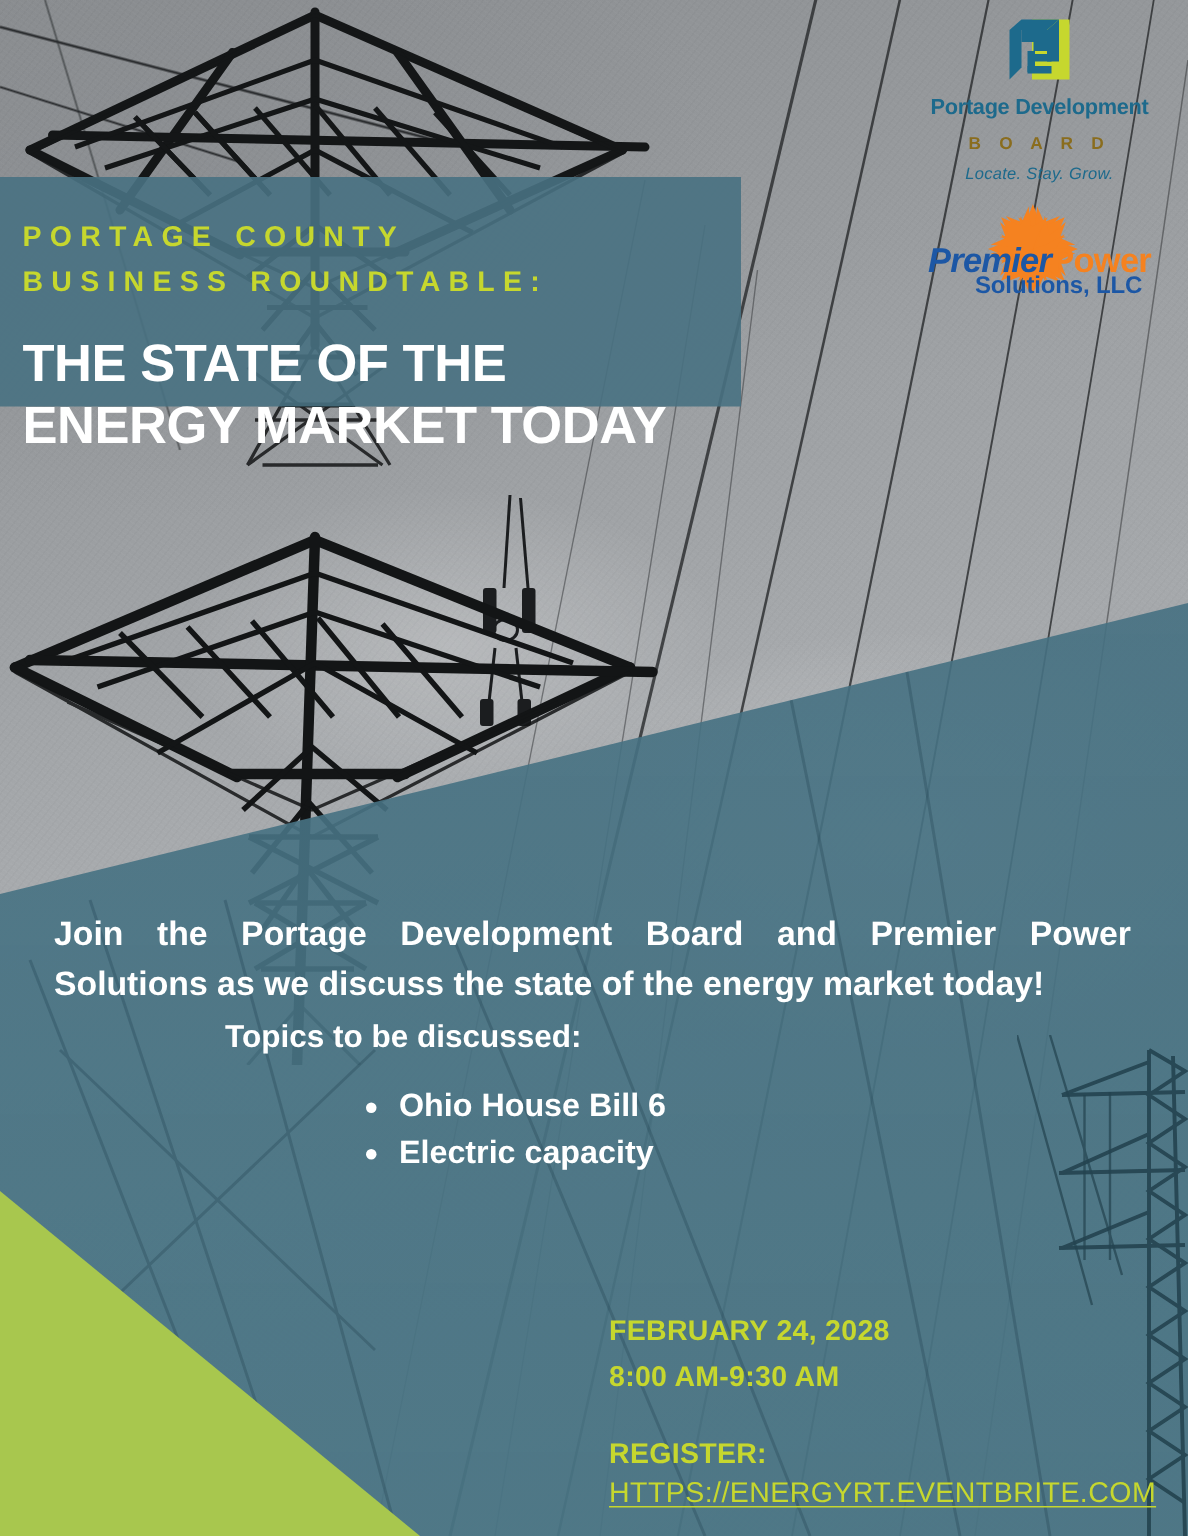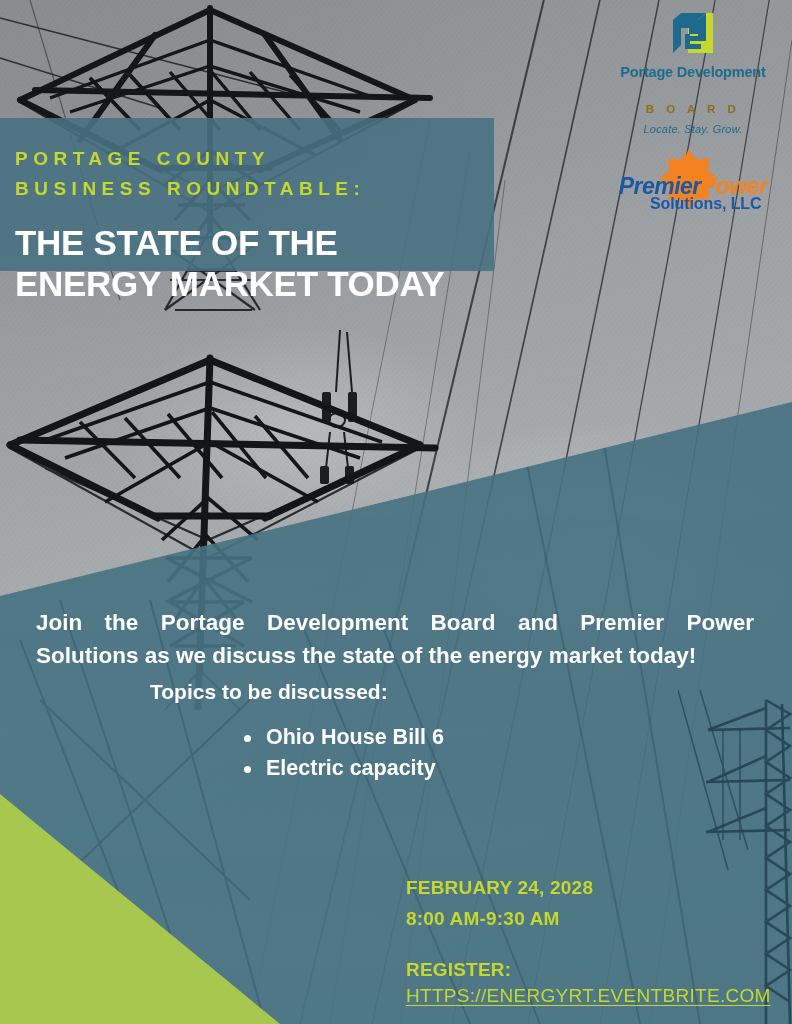--- a/index.html
+++ b/index.html
@@ -80,27 +80,27 @@
     color:#ffffff;
     font-size:35px; font-weight:bold;
     line-height:41px; letter-spacing:-.3px;
     white-space:pre-line;
   }
 
   
   #logo-block{ position:absolute; right:8px; top:8px; width:182px; text-align:center; }
   #pdb-mark{ display:block; margin:0 auto 6px; }
   .pdb-name{ color:#1d6a8c; font-size:14.5px; font-weight:bold; letter-spacing:-.2px; line-height:16px; }
-  .pdb-board{ color:#8a6d1e; font-size:11.5px; font-weight:bold; letter-spacing:4.5px; margin-top:23px; }
+  .pdb-board{ color:#8a6d1e; font-size:11.5px; font-weight:bold; letter-spacing:4.5px; margin-top:10px; }
   .pdb-tag{ color:#1d6a8c; font-size:11px; font-style:italic; margin-top:8px; letter-spacing:.2px; }
   #pp-logo{ position:relative; margin-top:12px; height:64px; }
   #pp-burst{ position:absolute; left:50%; top:0; transform:translateX(-54%); }
   .pp-words{ position:absolute; left:0; top:26px; width:182px; text-align:center; }
   .pp-premier{ color:#1c57a5; font-size:23px; font-weight:bold; font-style:italic; letter-spacing:-.5px; }
-  .pp-power{ color:#f58220; font-size:23px; font-weight:bold; font-style:italic; letter-spacing:-.5px; }
+  .pp-power{ color:#f58220; font-size:23px; font-weight:bold; letter-spacing:-.5px; }
   .pp-sol{ position:absolute; left:0; top:48px; width:182px; text-align:left; padding-left:48px;
            color:#1c57a5; font-size:16px; font-weight:bold; letter-spacing:-.1px; }
 
   
   #lead{
     position:absolute; left:36px; top:606px; width:718px;
     color:#ffffff; font-size:22.5px; font-weight:bold;
     line-height:33px;
   }
   #lead .l1{ display:block; text-align:justify; text-align-last:justify; }

